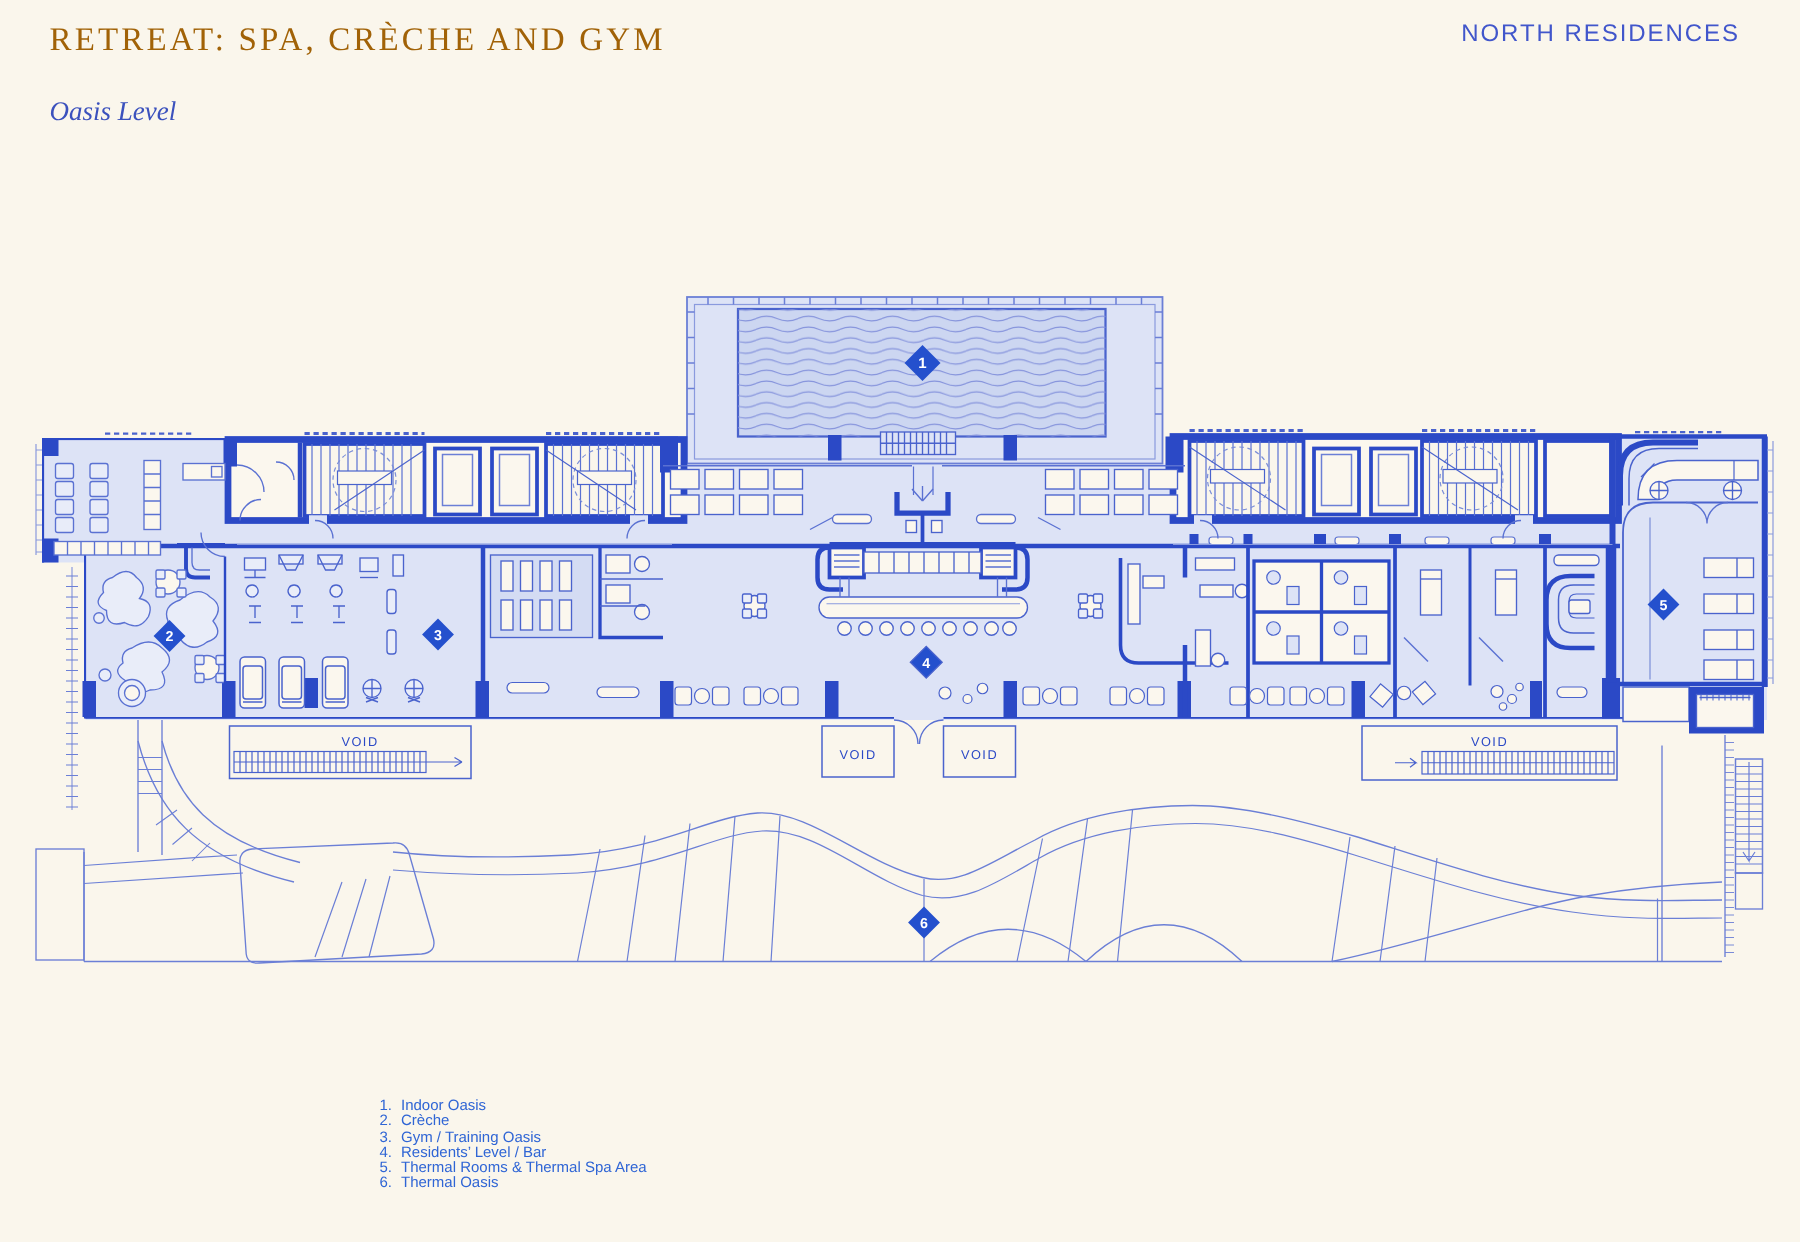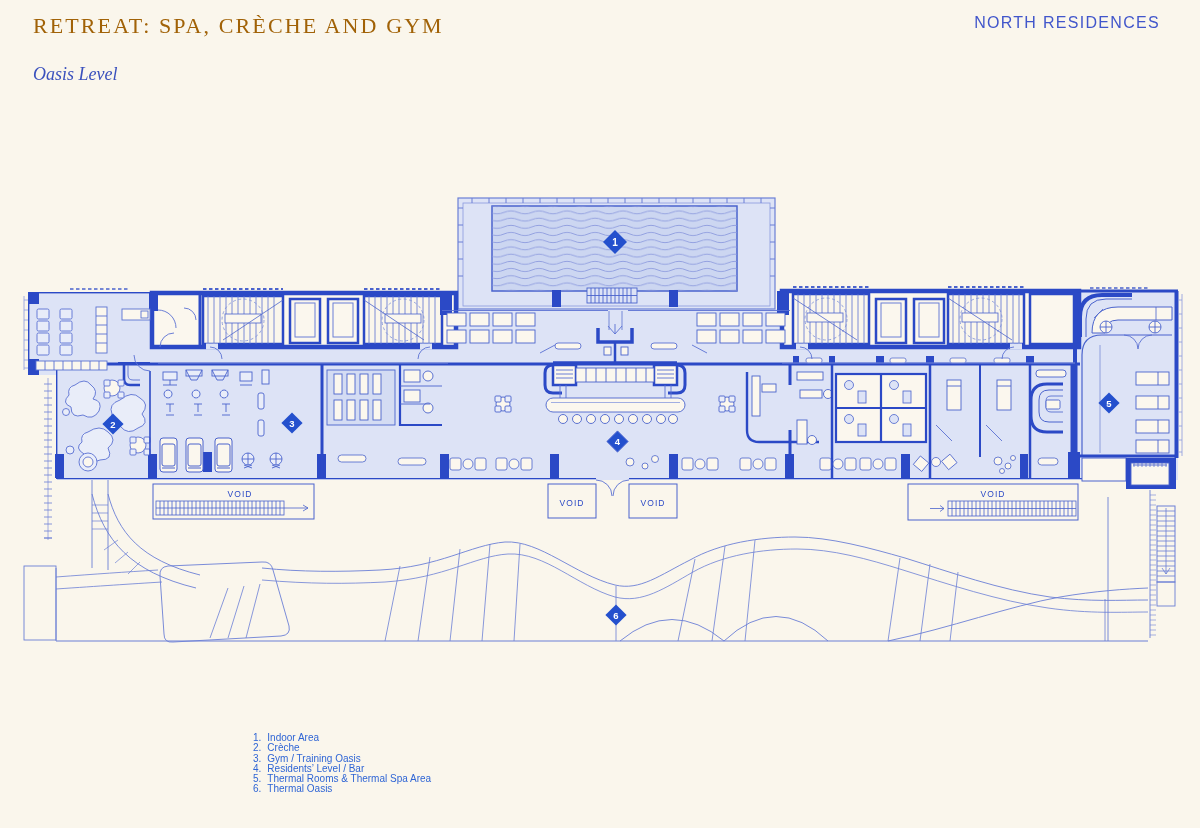--- a/index.html
+++ b/index.html
@@ -20,21 +20,21 @@
 
   <div class="subtitle">Oasis Level</div>
 
   <div class="brand">NORTH RESIDENCES</div>
 
   <div class="legend">
     <table style="border-collapse:collapse;font-size:10px;line-height:10.3px;">
         <tbody>
       <tr>
             <td style="text-align:right;padding-right:6px;">1.</td>
-            <td>Indoor Area</td>
+            <td>Indoor Oasis</td>
           </tr>
       <tr>
             <td style="text-align:right;padding-right:6px;">2.</td>
             <td>Crèche</td>
           </tr>
       <tr>
             <td style="text-align:right;padding-right:6px;">3.</td>
             <td>Gym / Training Oasis</td>
           </tr>
       <tr>

